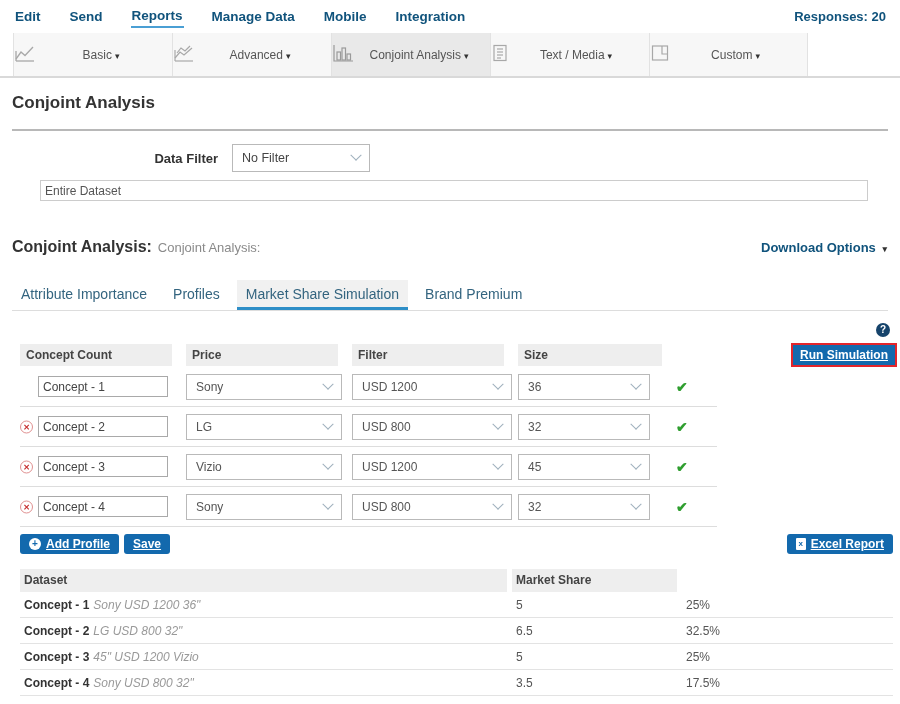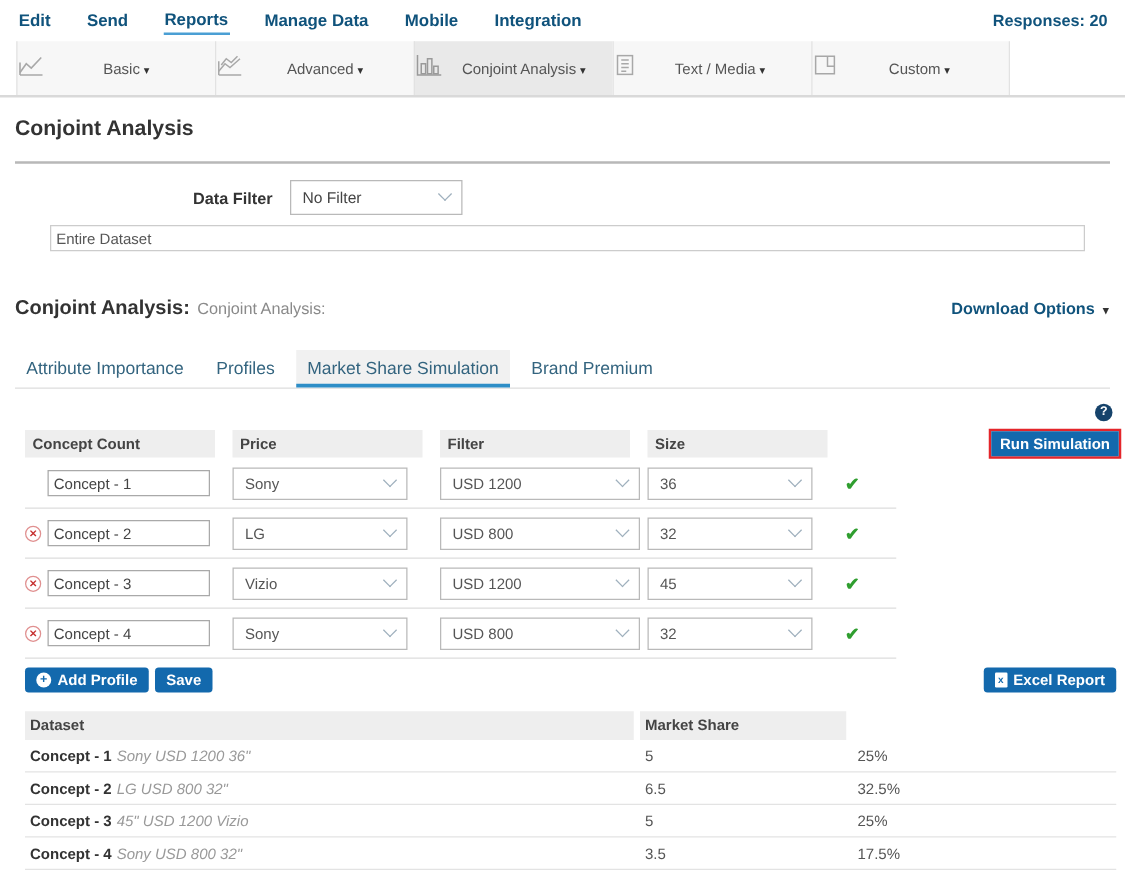--- a/index.html
+++ b/index.html
@@ -56,31 +56,31 @@
     font-weight:700; cursor:pointer; }
 
   
   .sim { margin:10px 0 0 20px; width:877px; }
   .sim-header { display:grid; grid-template-columns:166px 166px 166px 158px 1fr; align-items:center; }
   .hcell { background:#eee; height:22px; line-height:22px; font-weight:700; font-size:12px;
     color:#444; padding-left:6px; margin-right:14px; }
   .run-wrap { justify-self:end; border:2px solid #e4252b; }
   .btn { background:#1369ad; color:#fff; border:none; border-radius:3px; font-size:12px;
     font-weight:700; padding:3px 9px; display:inline-flex; align-items:center; gap:5px;
-    cursor:pointer; font-family:"Liberation Sans", sans-serif; }
+    cursor:pointer; font-family:"Liberation Sans", sans-serif;text-decoration:underline; }
   .btn-run { border-radius:0; padding:3px 7px; }
   .sim-row { display:grid; grid-template-columns:166px 166px 166px 158px 1fr;
     align-items:center; height:40px; width:697px; border-bottom:1px solid #ddd; }
   .cell-name { position:relative; padding-left:18px; }
   .del { position:absolute; left:0; top:50%; transform:translateY(-50%); width:13px; height:13px;
     border:1px solid #e09090; border-radius:50%; color:#c62f2f; font-size:8px; line-height:12px;
     text-align:center; font-weight:700; cursor:pointer; }
   .name-input { width:130px; height:21px; border:1px solid #a9a9a9; font-size:12px; color:#444;
     padding:0 4px; font-family:"Liberation Sans", sans-serif; }
-  .sel-brand { width:140px; } .sel-price { width:160px; } .sel-size { width:132px; }
+  .sel-brand { width:156px; } .sel-price { width:160px; } .sel-size { width:132px; }
   .sim .select { height:26px; font-size:12px; color:#555; }
   .check { color:#2f9e2f; font-size:14px; font-weight:700; }
 
   
   .actions { display:flex; margin:7px 0 0 20px; width:873px; align-items:center; }
   .add-icon { width:12px; height:12px; border-radius:50%; background:#fff; color:#1369ad;
     font-size:10px; line-height:12px; text-align:center; font-weight:700; }
   .btn-save { margin-left:5px; }
   .btn-excel { margin-left:auto; }
   .xls-icon { width:10px; height:12px; background:#fff; border-radius:1px; color:#1369ad;

